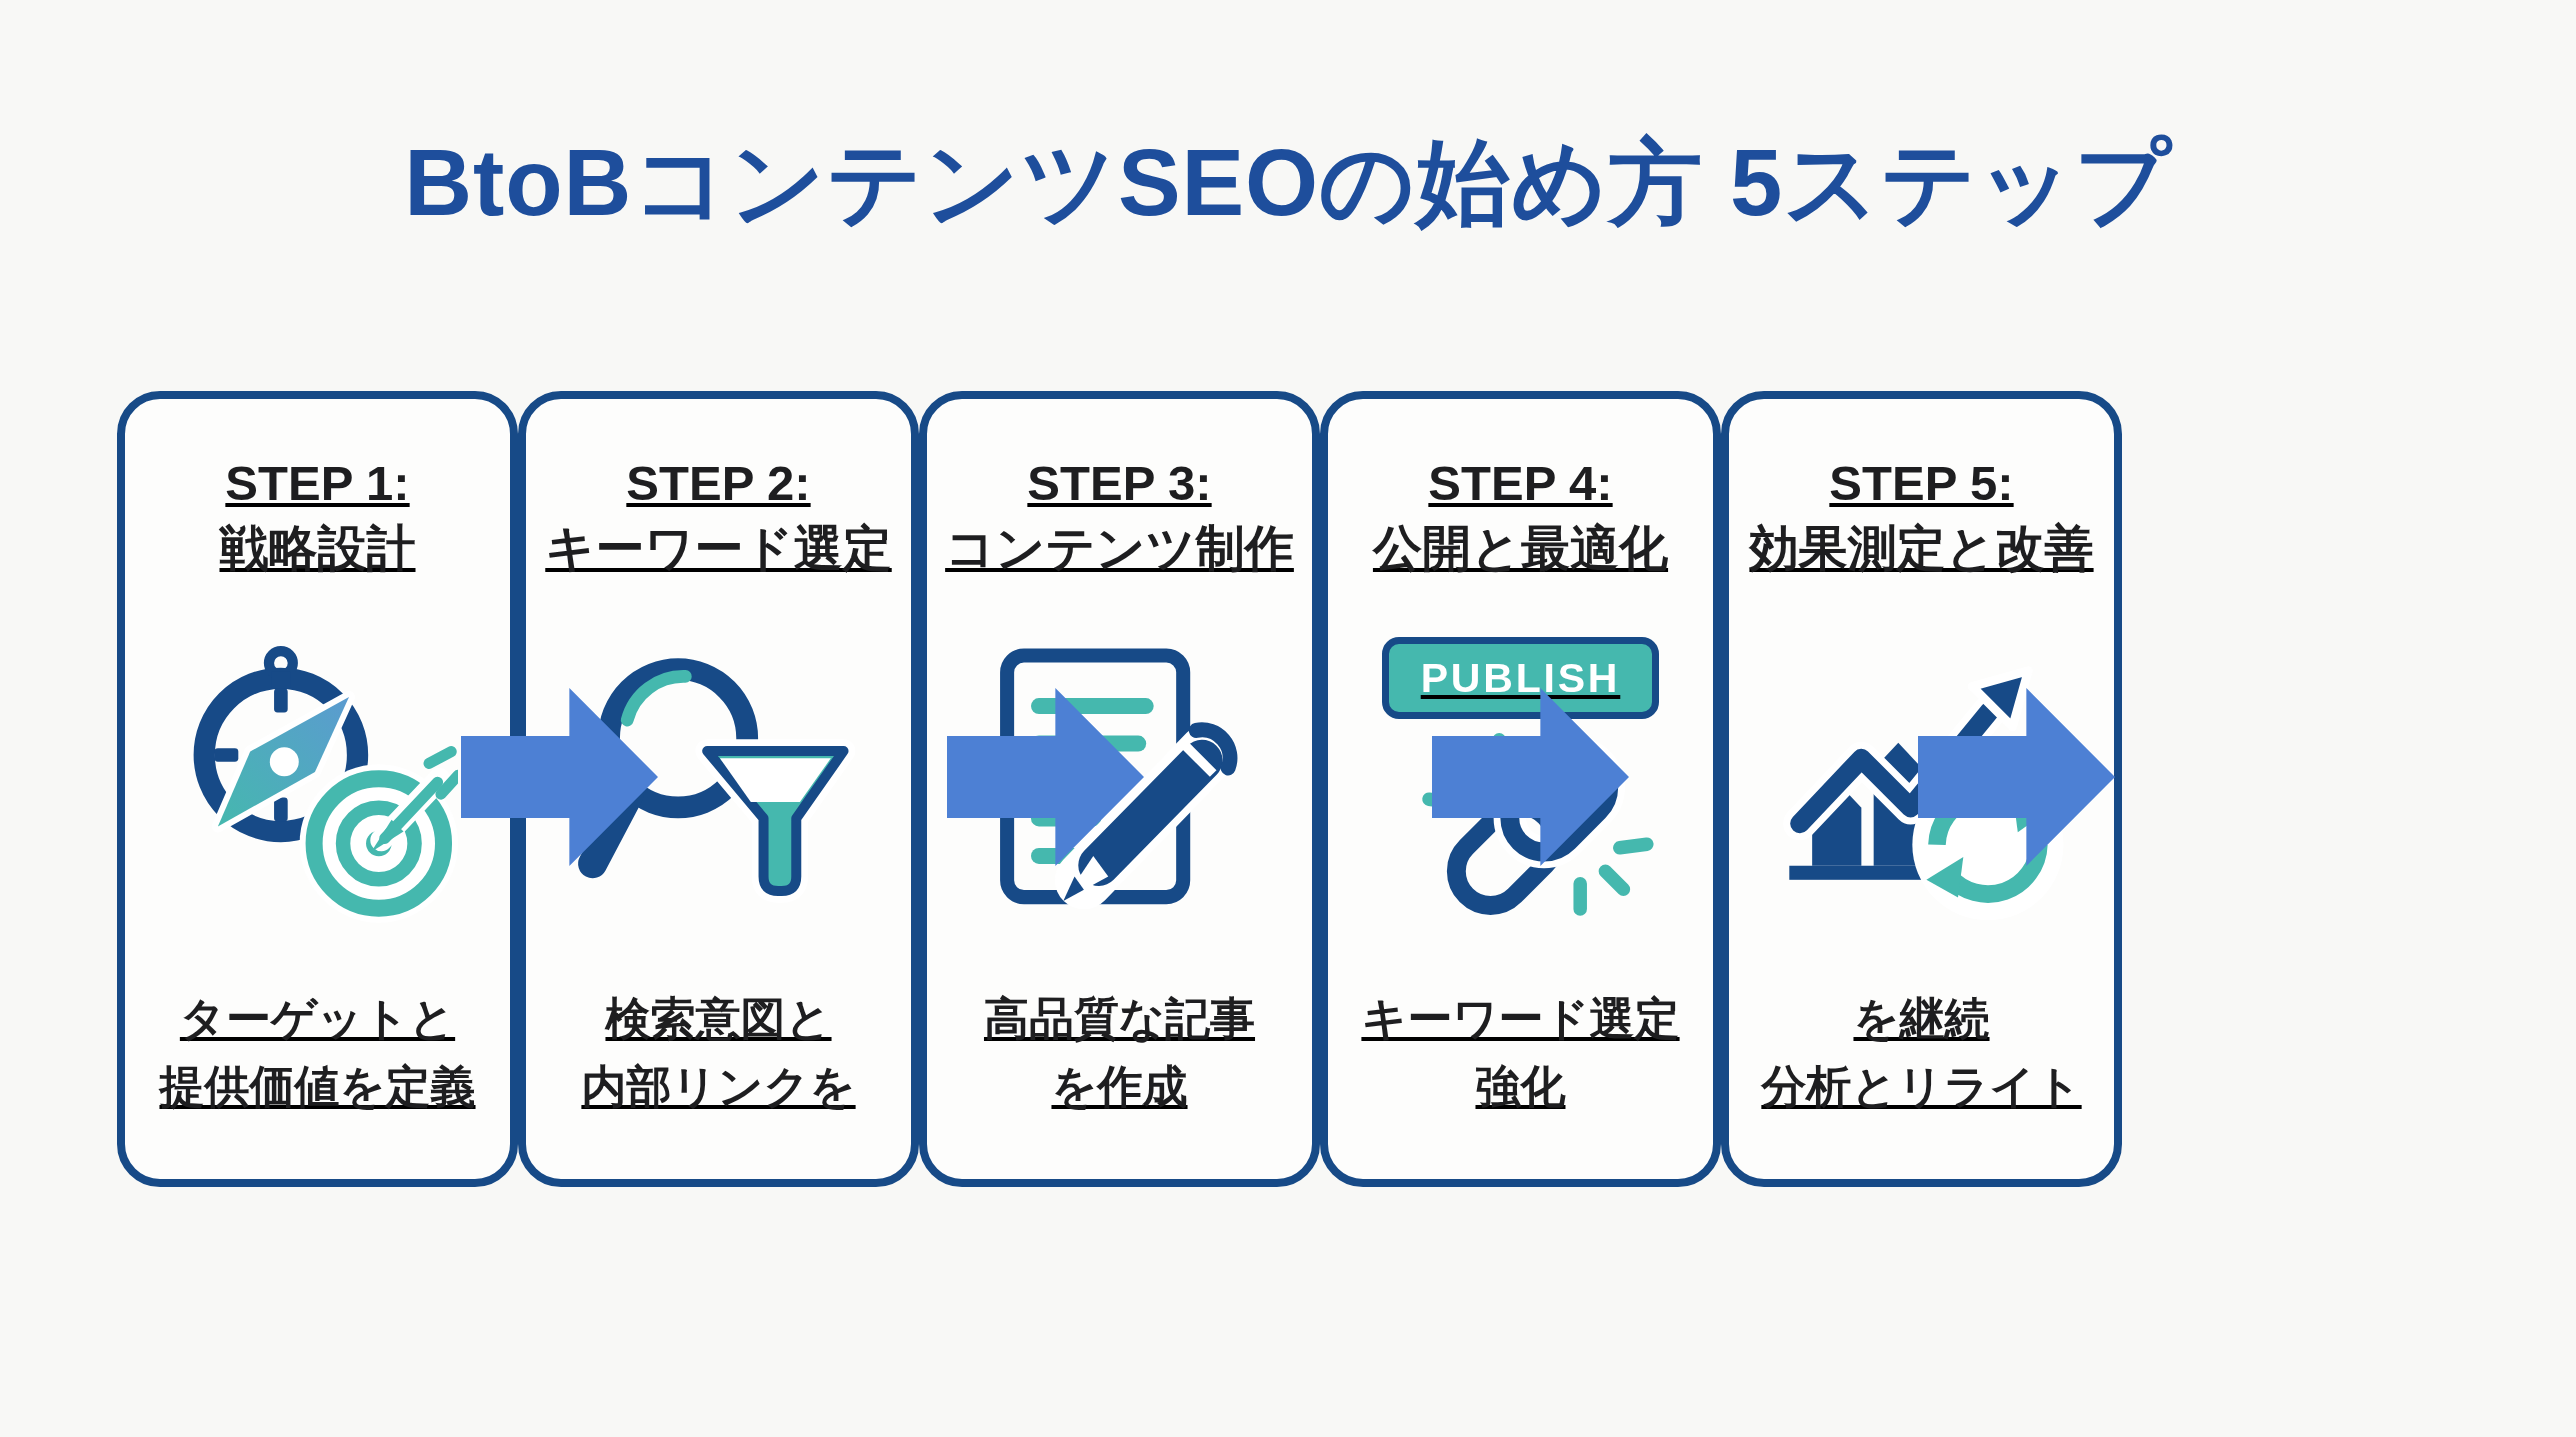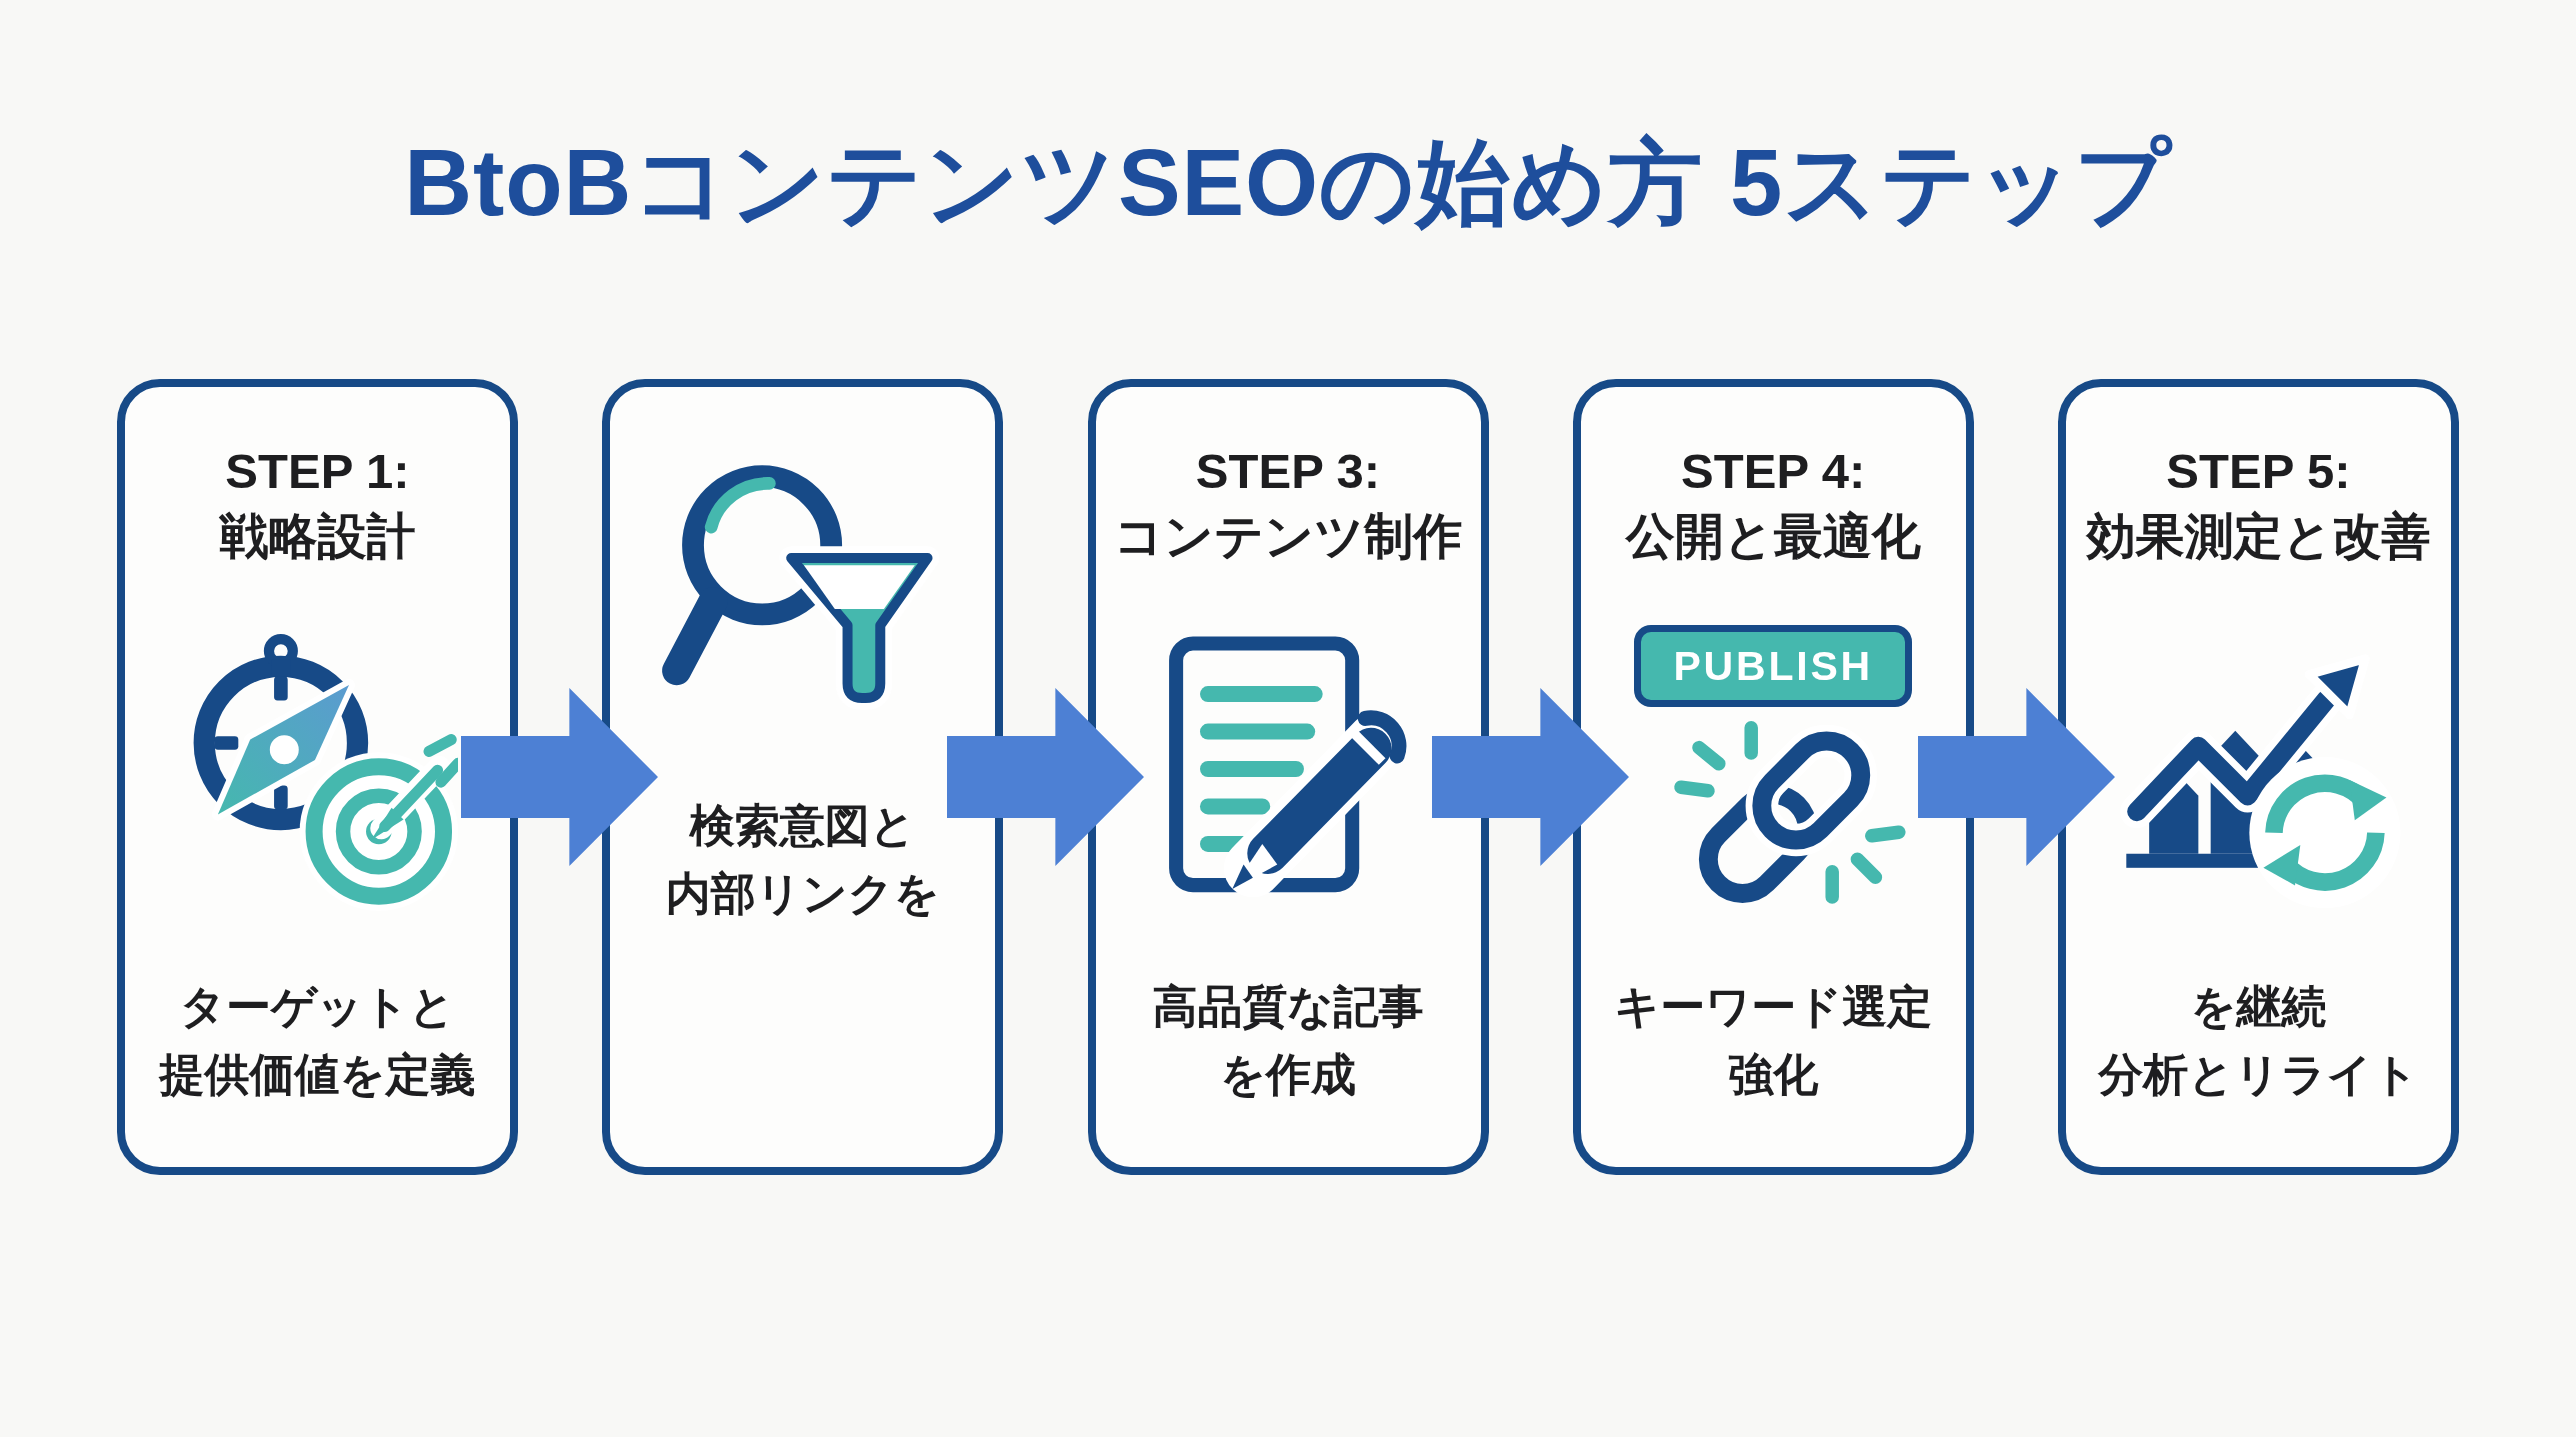--- a/index.html
+++ b/index.html
@@ -12,22 +12,22 @@
   .canvas{position:relative;width:2576px;height:1421px;}
 
   .page-title{
     position:absolute;top:120px;left:0;width:100%;
     text-align:center;
     font-size:94px;font-weight:800;letter-spacing:0.9px;
     color:var(--title-blue,#1e4e9c);
   }
 
   .cards-row{
-    position:absolute;top:379px;left:117px;width:2342px;height:796px;
-    display:flex;justify-content:space-between;
+    position:absolute;top:391px;left:117px;width:2342px;height:796px;
+    display:flex;justify-content:flex-start;text-decoration:underline;
   }
   .step-card{
     box-sizing:border-box;
     width:401px;height:796px;
     background:var(--card-bg,#fdfdfc);
     border:8.4px solid var(--navy,#174a87);
     border-radius:43px;
     display:flex;flex-direction:column;align-items:center;
     text-align:center;
     position:relative;z-index:1;
@@ -123,20 +123,24 @@
           <line class="tl-s" x1="310" y1="186" x2="330" y2="164" stroke-width="13" stroke-linecap="round"></line>
         </svg>
       </div>
       <div class="step-desc">
         <div>ターゲットと</div>
         <div>提供価値を定義</div>
       </div>
     </div>
 
     <div class="step-card">
+      <div class="step-heading">
+        <div>STEP 2:</div>
+        <div>キーワード選定</div>
+      </div>
       <div class="icon-area">
         <svg width="300" height="290" viewBox="0 0 330 310">
 
           <circle class="nv-s" cx="120" cy="108" r="76" stroke-width="24"></circle>
           <path class="tl-s" d="M 64 88 A 64 64 0 0 1 128 40" stroke-width="14" stroke-linecap="round"></path>
           <line class="nv-s" x1="66" y1="170" x2="26" y2="246" stroke-width="32" stroke-linecap="round"></line>
 
           <path d="M 152 122 L 302 122 L 250 196 L 250 260 Q 250 276 234 276 L 230 276 Q 214 276 214 260 L 214 196 Z" fill="#ffffff" stroke="#ffffff" stroke-width="26" stroke-linejoin="round"></path>
           <path class="tl-f" d="M 152 122 L 302 122 L 250 196 L 250 260 Q 250 276 234 276 L 230 276 Q 214 276 214 260 L 214 196 Z" stroke="var(--navy,#174a87)" stroke-width="11" stroke-linejoin="round"></path>
           <polygon class="wh-f" points="166,130 288,130 254,178 200,178"></polygon>

